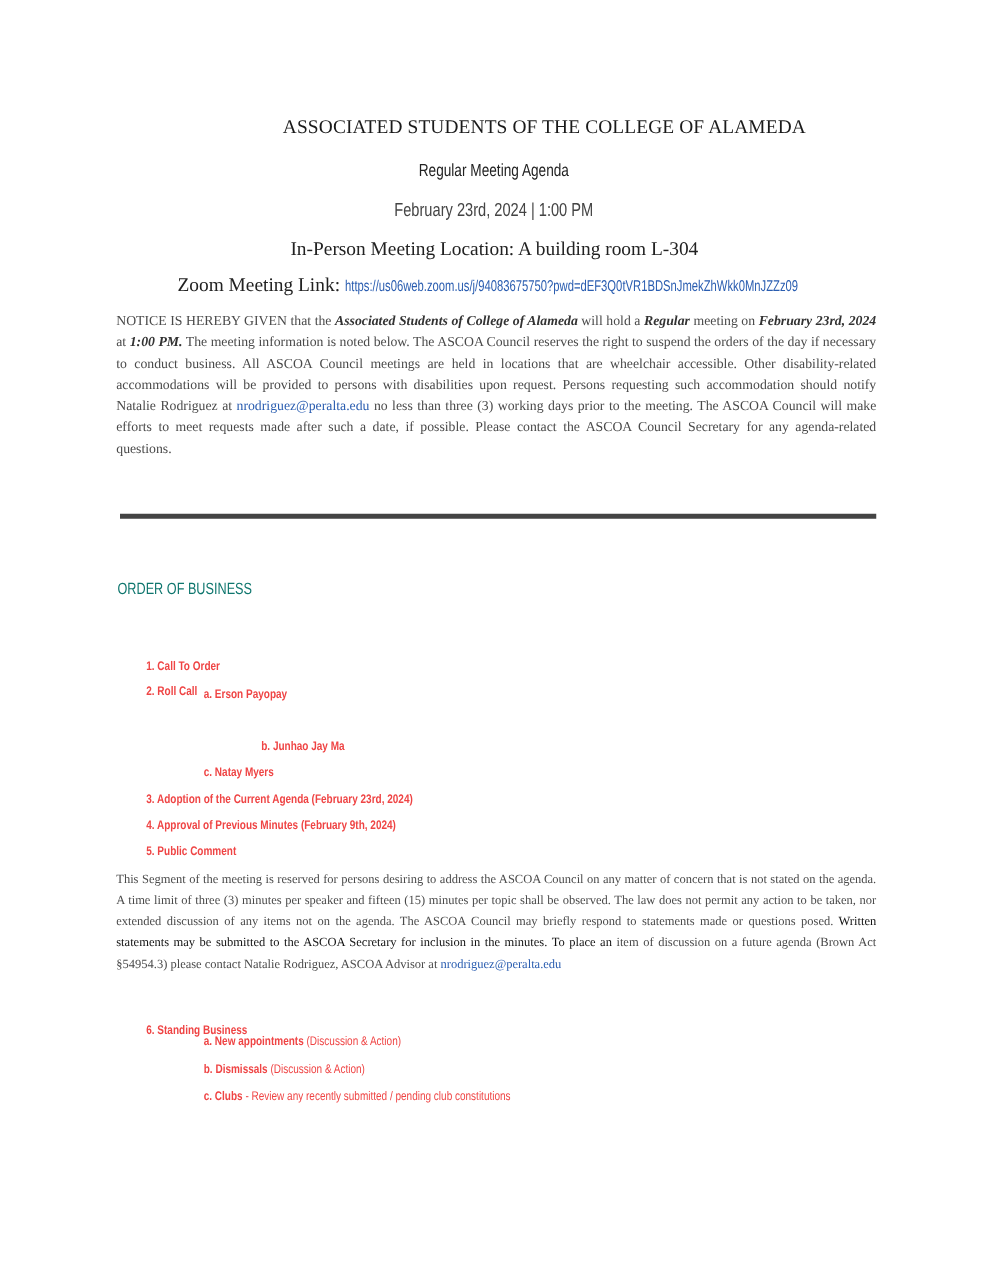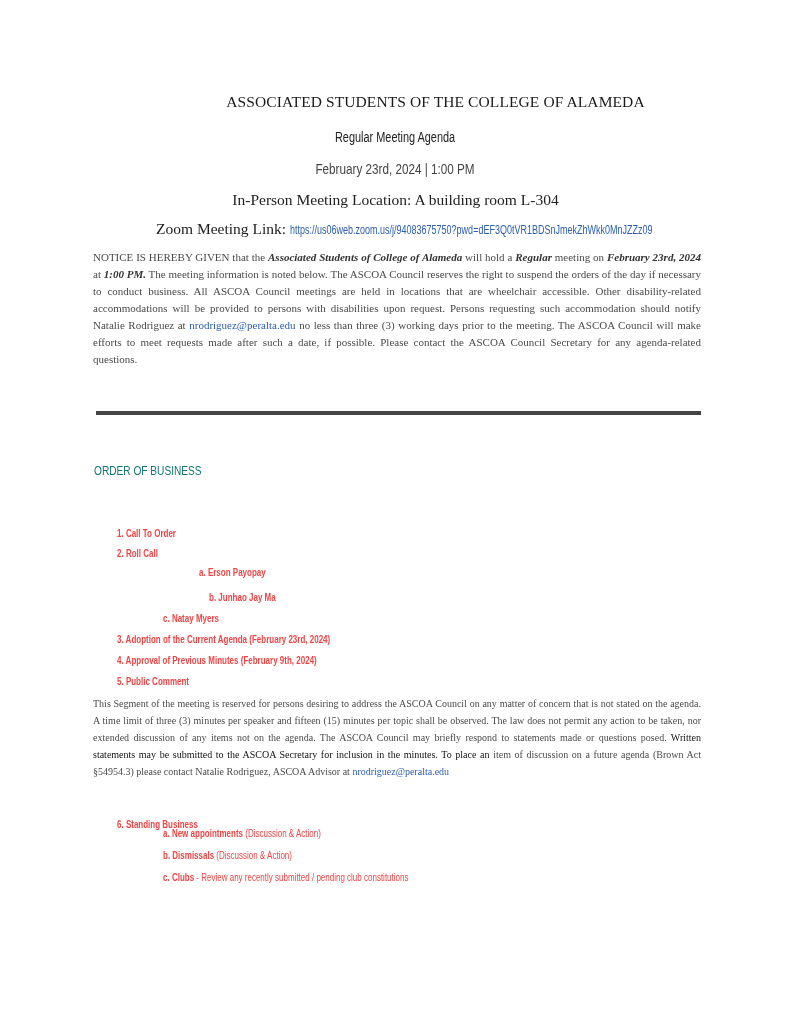--- a/index.html
+++ b/index.html
@@ -44,36 +44,36 @@
 <div id="subtitle" class="center">
   <span class="cond">Regular Meeting Agenda</span>
 </div>
 
 <div id="date" class="center">
   <span class="cond">February 23rd, 2024 | 1:00 PM</span>
 </div>
 
 <div id="location" class="center serif">In-Person Meeting Location: A building room L-304</div>
 
-<div id="zoom-row" class="abs serif" style="left:156px;">
+<div id="zoom-row" class="abs serif" style="left:142px;">
   <span>Zoom Meeting Link:</span>
   <a class="link" href="#">https://us06web.zoom.us/j/94083675750?pwd=dEF3Q0tVR1BDSnJmekZhWkk0MnJZZz09</a>
 </div>
 
 <div id="notice" class="abs serif"><span>NOTICE IS HEREBY GIVEN that the </span><b><i>Associated Students of College of Alameda</i></b><span> will hold a </span><b><i>Regular</i></b><span> meeting on </span><b><i>February 23rd, 2024</i></b><span> at </span><b><i>1:00 PM.</i></b><span> The meeting information is noted below. The ASCOA Council reserves the right to suspend the orders of the day if necessary to conduct business. All ASCOA Council meetings are held in locations that are wheelchair accessible. Other disability-related accommodations will be provided to persons with disabilities upon request. Persons requesting such accommodation should notify Natalie Rodriguez at </span><a class="email" href="#">nrodriguez@peralta.edu</a><span> no less than three (3) working days prior to the meeting. The ASCOA Council will make efforts to meet requests made after such a date, if possible. Please contact the ASCOA Council Secretary for any agenda-related questions.</span></div>
 
 <div id="rule" class="abs"></div>
 
 <div id="order-heading" class="abs">
   <span class="cond">ORDER OF BUSINESS</span>
 </div>
 
 <div class="item lvl1" style="top:528px;"><span class="cond">1. Call To Order</span></div>
 <div class="item lvl1" style="top:548px;"><span class="cond">2. Roll Call</span></div>
-<div class="item lvl2" style="top:567px;margin-left:36px;"><span class="cond">a. Erson Payopay</span></div>
+<div class="item lvl2" style="top:550px;"><span class="cond">a. Erson Payopay</span></div>
 <div class="item lvl2" style="top:592px;padding-left:46px;"><span class="cond">b. Junhao Jay Ma</span></div>
 <div class="item lvl2" style="top:613px;"><span class="cond">c. Natay Myers</span></div>
 <div class="item lvl1" style="top:634px;"><span class="cond">3. Adoption of the Current Agenda (February 23rd, 2024)</span></div>
 <div class="item lvl1" style="top:655px;"><span class="cond">4. Approval of Previous Minutes (February 9th, 2024)</span></div>
 <div class="item lvl1" style="top:676px;"><span class="cond">5. Public Comment</span></div>
 
 <div id="public-comment-text" class="abs serif"><span>This Segment of the meeting is reserved for persons desiring to address the ASCOA Council on any matter of concern that is not stated on the agenda. A time limit of three (3) minutes per speaker and fifteen (15) minutes per topic shall be observed. The law does not permit any action to be taken, nor extended discussion of any items not on the agenda. The ASCOA Council may briefly respond to statements made or questions posed. </span><span class="dark">Written statements may be submitted to the ASCOA Secretary for inclusion in the minutes. To place an</span><span> item of discussion on a future agenda (Brown Act §54954.3) please contact Natalie Rodriguez, ASCOA Advisor at </span><a class="email" href="#">nrodriguez@peralta.edu</a></div>
 
 <div class="item lvl1" style="top:807px;margin-top:12px;"><span class="cond">6. Standing Business</span></div>
 <div class="item lvl2" style="top:828px;"><span class="cond"><span>a. New appointments</span><span class="normal"> (Discussion &amp; Action)</span></span></div>

